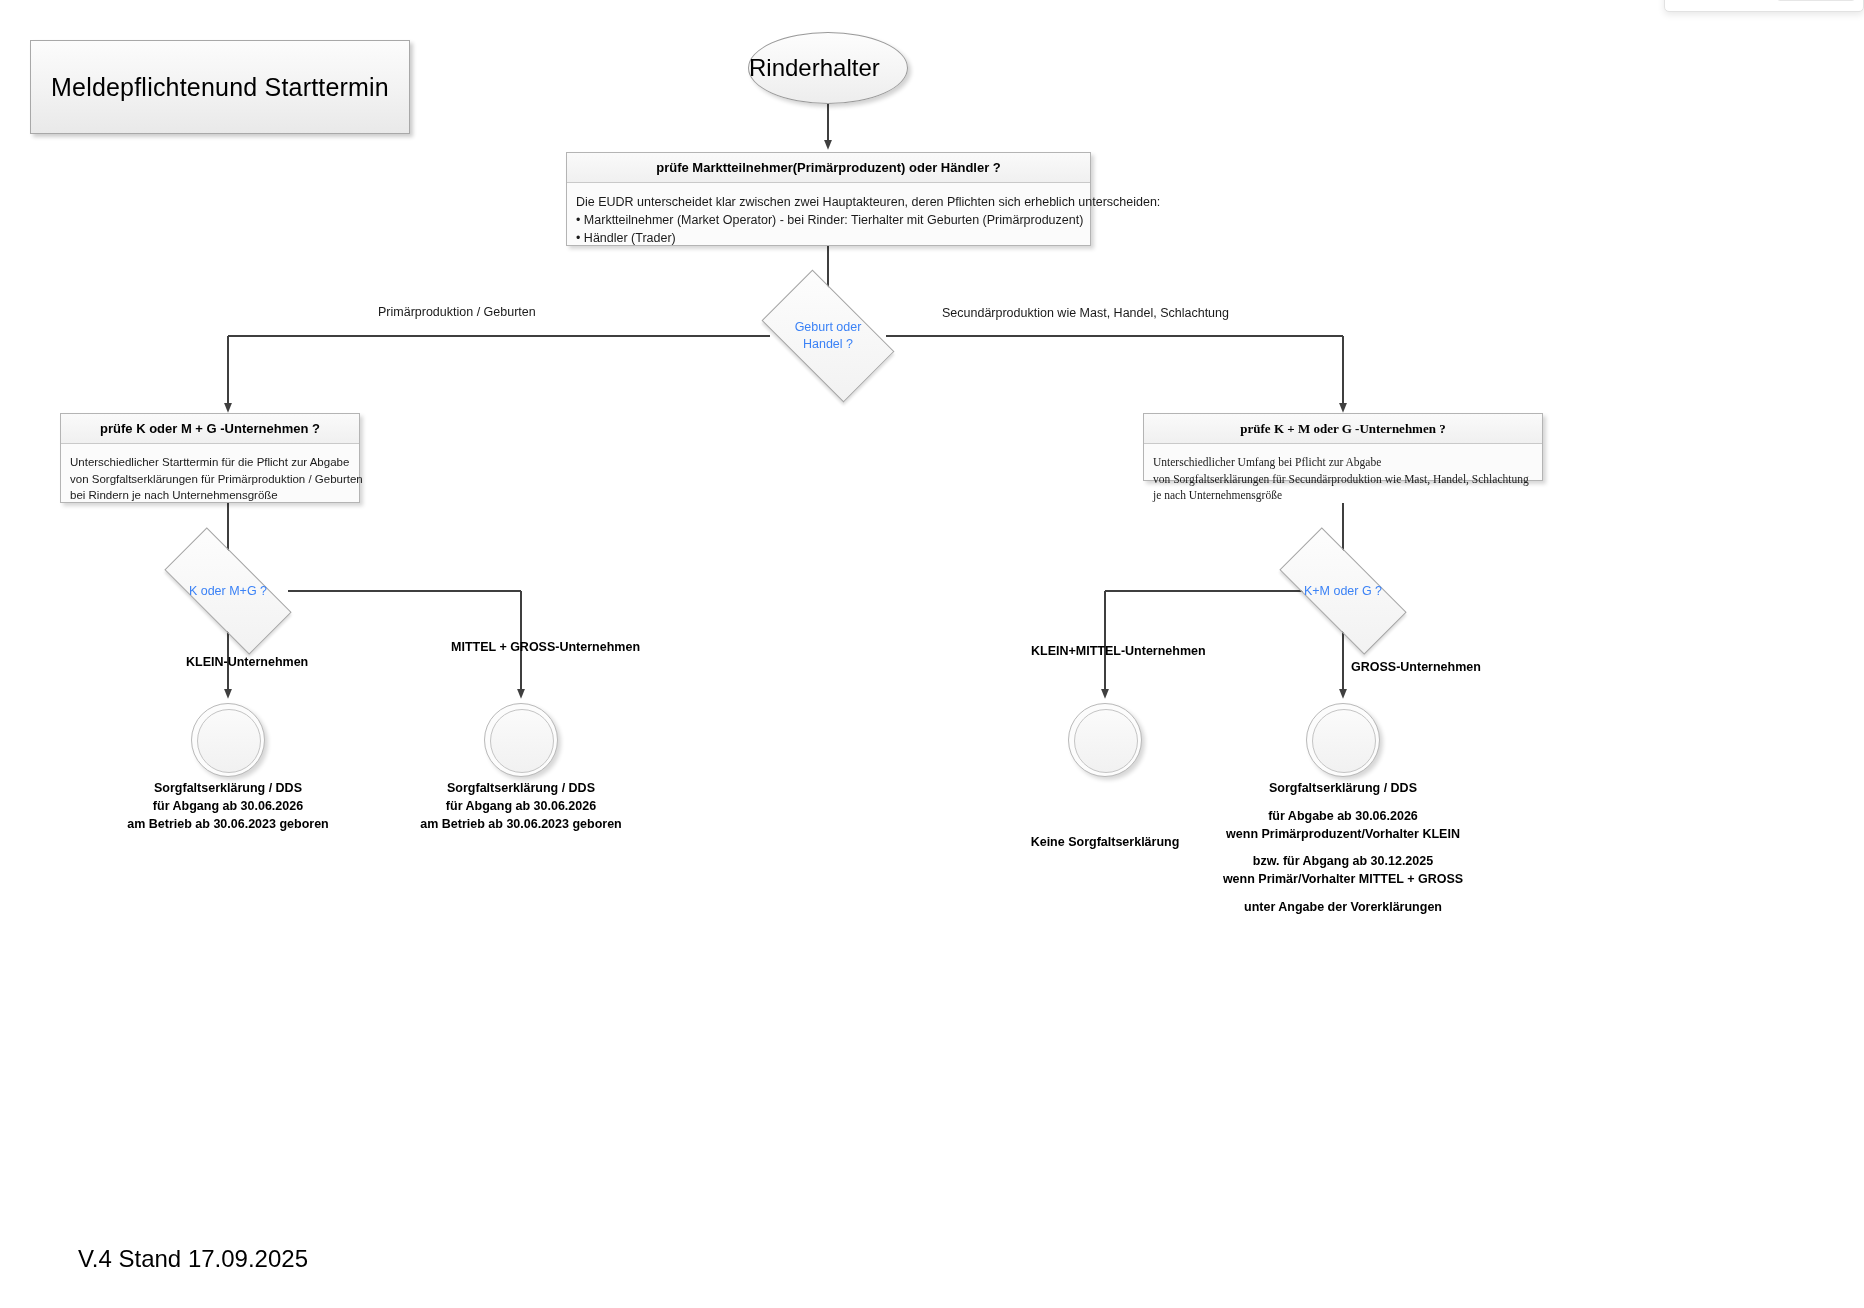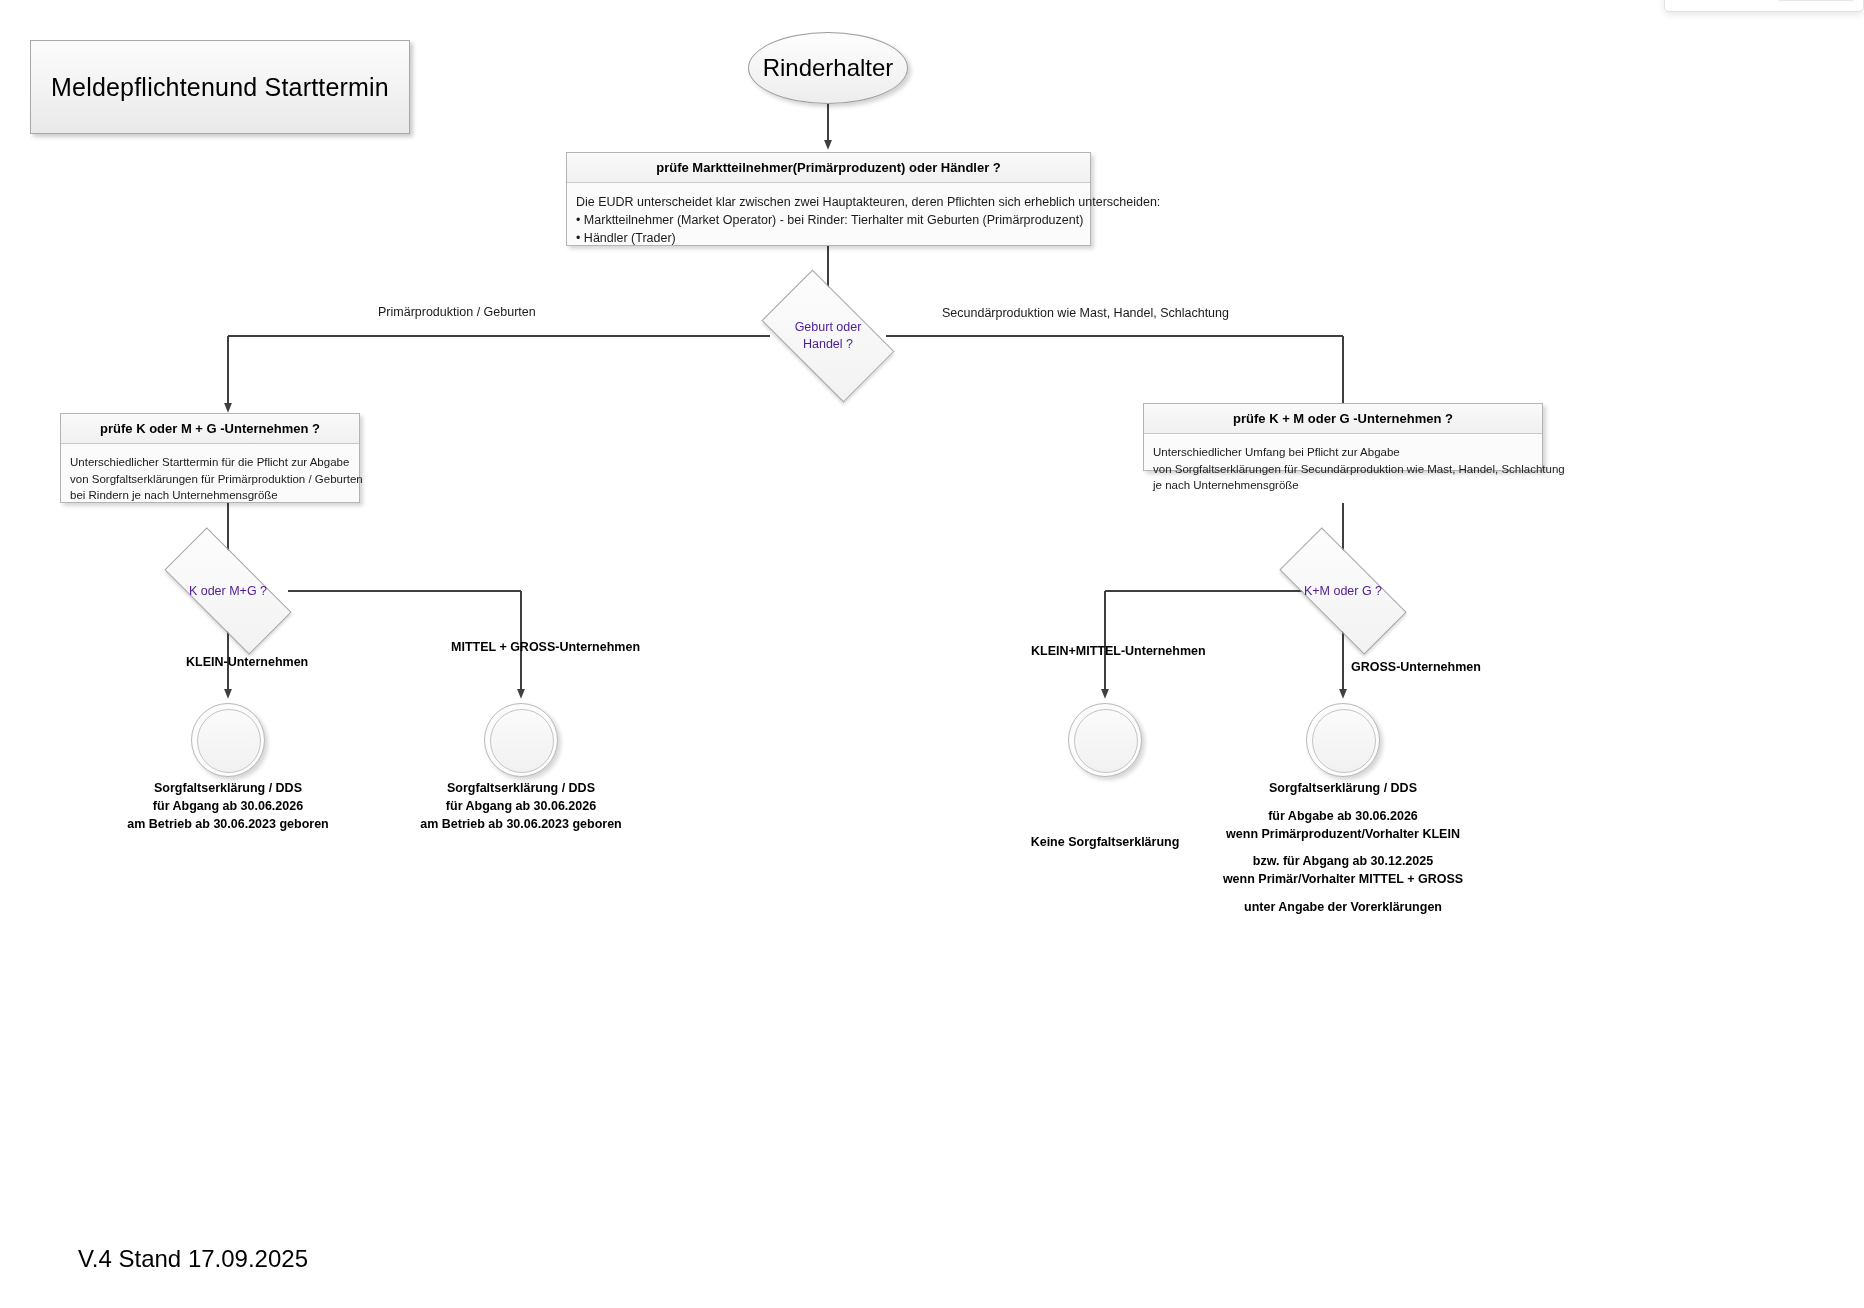--- a/index.html
+++ b/index.html
@@ -41,21 +41,21 @@
   }
 
   
   .ellipse {
     position: absolute;
     width: 160px; height: 72px;
     border-radius: 50%;
     background: linear-gradient(180deg,#fdfdfd 0%,#f4f4f4 60%,#ededed 100%);
     border: 1px solid #9a9a9a;
     box-shadow: 3px 3px 4px rgba(0,0,0,0.18);
-    display: flex; align-items: center; justify-content: center;
+    display: flex; align-items: center; justify-content: flex-start;
   }
   .ellipse span { font-size: 24px; color:#000; }
 
   
   .pbox {
     position: absolute;
     background: #fbfbfb;
     border: 1px solid #b4b4b4;
     box-shadow: 3px 3px 4px rgba(0,0,0,0.16);
   }
@@ -85,21 +85,21 @@
     background: linear-gradient(135deg,#fdfdfd 0%,#f2f2f2 100%);
     border: 1px solid #a5a5a5;
     transform: rotate(45deg);
     box-shadow: 2px 2px 3px rgba(0,0,0,0.14);
   }
   .diamond .dlabel {
     position: relative;
     z-index: 2;
     font-size: 12.5px;
     text-align: center;
-    color:#4c1d95;
+    color:#3b82f6;
     line-height: 1.35;
     white-space: nowrap;
   }
 
   
   .endcircle {
     position: absolute;
     width: 74px; height: 74px;
     border-radius: 50%;
     background: #fcfcfc;
@@ -240,21 +240,21 @@
 
   <div class="pbox" style="left:60px; top:413px; width:300px; height:90px;">
     <div class="phead">prüfe K oder M + G -Unternehmen ?</div>
     <div class="pbody" style="font-size:11.5px;">
       <div class="ln">Unterschiedlicher Starttermin für die Pflicht zur Abgabe</div>
       <div class="ln">von Sorgfaltserklärungen für Primärproduktion / Geburten</div>
       <div class="ln">bei Rindern je nach Unternehmensgröße</div>
     </div>
   </div>
 
-  <div class="pbox" style="left:1143px; top:403px; width:400px; height:68px;">
+  <div class="pbox" style="left:1143px; top:413px; width:400px; height:68px;font-family:Liberation Serif, serif;">
     <div class="phead">prüfe K + M oder G -Unternehmen ?</div>
     <div class="pbody" style="font-size:11.5px;">
       <div class="ln">Unterschiedlicher Umfang bei Pflicht zur Abgabe</div>
       <div class="ln">von Sorgfaltserklärungen für Secundärproduktion wie Mast, Handel, Schlachtung</div>
       <div class="ln">je nach Unternehmensgröße</div>
     </div>
   </div>
 
   <div class="diamond" style="left:168px; top:561px; width:120px; height:60px;">
     <div class="dshape"></div>

